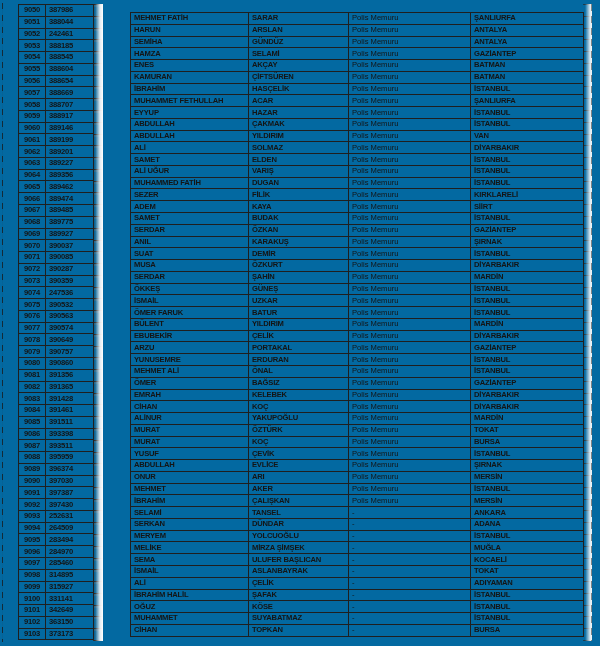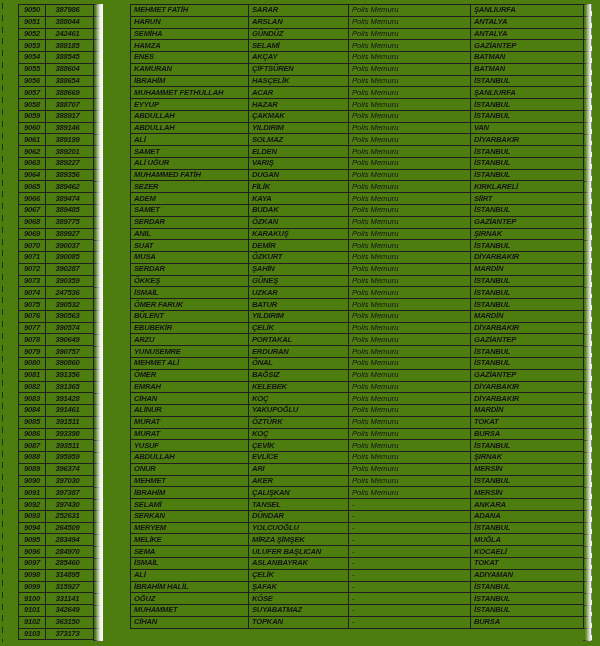--- a/index.html
+++ b/index.html
@@ -1,38 +1,37 @@
 <!DOCTYPE html>
 <html><head>
 <meta charset="utf-8">
 <style>
   html,body{margin:0;padding:0;background:#fff;}
   .sheet{
-    position:relative;width:600px;height:646px;background:#4d7c0f;overflow:hidden;
+    position:relative;width:600px;height:646px;background:#0369a1;overflow:hidden;
     font-family:"Liberation Sans","DejaVu Sans",sans-serif;
-    font-style:italic;
   }
   table{border-collapse:collapse;position:absolute;table-layout:fixed;}
   td{
     border:1px solid #1f1f1f;
     box-sizing:border-box;
     height:11.777px;
     padding:0 2px 0 3px;
     font-size:7.6px;
     line-height:10px;
     font-weight:700;
     color:#141414;
     letter-spacing:-0.2px;
     white-space:nowrap;
     overflow:hidden;
   }
   #tbl-left{left:18px;top:4px;}
-  #tbl-right{left:130px;top:4px;}
+  #tbl-right{left:130px;top:12px;}
   td.c-no{width:27px;text-align:center;padding:0 1px;}
-  td.c-reg{width:48px;text-align:center;padding-right:7px;}
+  td.c-reg{width:48px;text-align:left;padding-right:7px;}
   td.c-first{width:118px;}
   td.c-last{width:100px;margin-top:11px;}
   td.c-title{width:122px;font-weight:400;letter-spacing:0;margin-left:16px;}
   td.c-city{width:113px;}
   
   .left-edge{
     position:absolute;left:2px;top:3px;width:1px;height:639px;
     background:repeating-linear-gradient(180deg,
       rgba(25,25,25,.78) 0 6px, rgba(25,25,25,.07) 6px 11.777px);
   }

